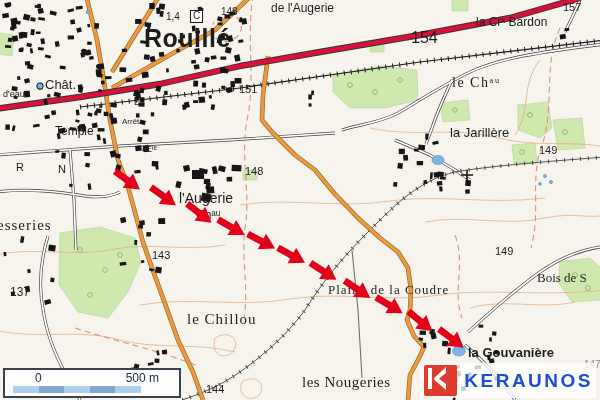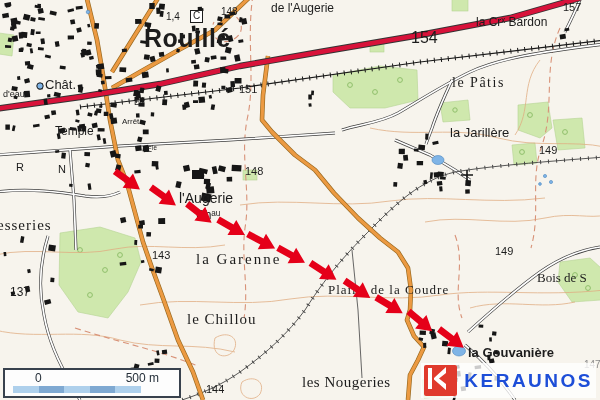--- a/index.html
+++ b/index.html
@@ -429,31 +429,30 @@
 
   <div id="label-layer">
       <div class="map-label bold" style="left: 144px; top: 26px; font-size: 25px; letter-spacing: 0.5px;">Rouillé</div>
       <div class="map-label" style="left: 166px; top: 12px; font-size: 10px;">1,4</div>
       <div class="map-label box" style="left: 190px; top: 10px; font-size: 10px;">C</div>
       <div class="map-label" style="left: 221px; top: 7px; font-size: 10px;">148</div>
       <div class="map-label" style="left: 271px; top: 2px; font-size: 12px;">de l'Augerie</div>
       <div class="map-label" style="left: 563px; top: 2px; font-size: 11px;">157</div>
       <div class="map-label" style="left: 411px; top: 30px; font-size: 16px;">154</div>
       <div class="map-label" style="left: 476px; top: 16px; font-size: 12px;">la Crˣ Bardon</div>
-      <div class="map-label serif" style="left: 452px; top: 76px; font-size: 14px; letter-spacing: 1.5px;">le Pâtis</div>
+      <div class="map-label serif" style="left: 452px; top: 76px; font-size: 14px; letter-spacing: 1.5px;">le Chᵃᵘ</div>
       <div class="map-label" style="left: 239px; top: 84px; font-size: 11px;">151</div>
       <div class="map-label" style="left: 450px; top: 126px; font-size: 13px;">la Jarillère</div>
       <div class="map-label" style="left: 539px; top: 145px; font-size: 11px;">149</div>
       <div class="map-label" style="left: 495px; top: 246px; font-size: 11px;">149</div>
       <div class="map-label serif" style="left: 537px; top: 271px; font-size: 13px;">Bois de S</div>
       <div class="map-label" style="left: 584px; top: 360px; font-size: 10px; color: rgb(138, 138, 138); text-align: center;">147</div>
       <div class="map-label bold" style="left: 468px; top: 346px; font-size: 13px;">la Gouvanière</div>
       <div class="map-label serif" style="left: 302px; top: 375px; font-size: 15px; letter-spacing: 0.5px;">les Nougeries</div>
       <div class="map-label serif" style="left: 328px; top: 283px; font-size: 13px; letter-spacing: 1px;">Plaine de la Coudre</div>
-      <div class="map-label serif" style="left: 196px; top: 252px; font-size: 15px; letter-spacing: 2px;">la Garenne</div>
       <div class="map-label serif" style="left: 187px; top: 312px; font-size: 15px; letter-spacing: 1px;">le Chillou</div>
       <div class="map-label" style="left: 179px; top: 191px; font-size: 14px;">l'Augerie</div>
       <div class="map-label" style="left: 196px; top: 209px; font-size: 12px;">Chᵃᵘ</div>
       <div class="map-label" style="left: 152px; top: 250px; font-size: 11px;">143</div>
       <div class="map-label" style="left: 245px; top: 166px; font-size: 11px;">148</div>
       <div class="map-label" style="left: 10px; top: 286px; font-size: 12px;">137</div>
       <div class="map-label" style="left: 206px; top: 384px; font-size: 11px;">144</div>
       <div class="map-label" style="left: 55px; top: 125px; font-size: 12px;">Temple</div>
       <div class="map-label" style="left: 6px; top: 78px; font-size: 13px; padding-left: 39px;">Chât.</div>
       <div class="map-label" style="left: 3px; top: 90px; font-size: 9px;">d'eau</div>

